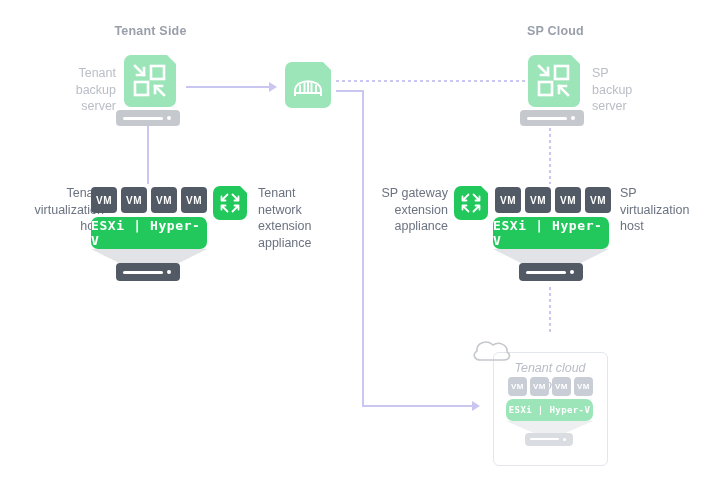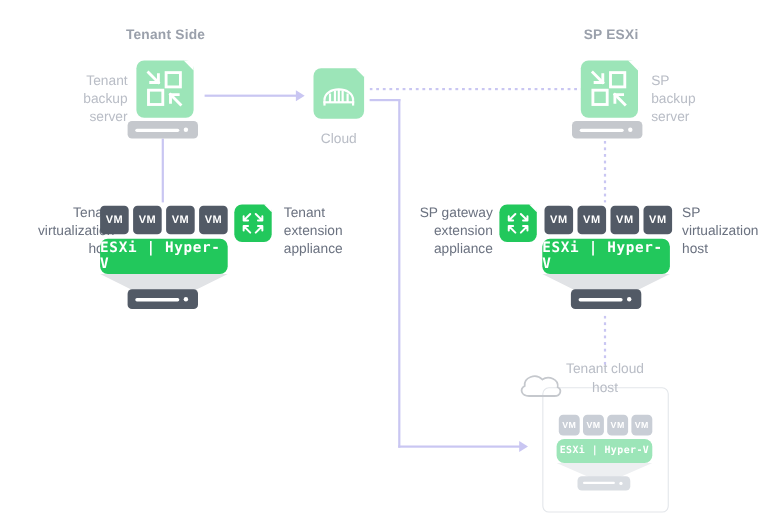--- a/index.html
+++ b/index.html
@@ -89,21 +89,21 @@
     position:absolute;border:1.5px solid #e3e6ea;border-radius:6px;background:transparent;
   }
   svg{display:block;overflow:visible;}
 </style>
 </head>
 <body>
 
 <div id="stage">
 
   <div class="abs side-title" style="left:88px;top:23px;width:125px;">Tenant Side</div>
-  <div class="abs side-title" style="left:493px;top:23px;width:125px;">SP ESXi</div>
+  <div class="abs side-title" style="left:493px;top:23px;width:125px;">SP Cloud</div>
 
   <div class="ln h abs" style="left:186px;top:86px;width:85px;"></div>
   <div class="arrow abs" style="left:269px;top:82px;"></div>
 
   <div class="ln v abs" style="left:147px;top:126px;height:58px;"></div>
 
   <div class="dln h abs" style="left:336px;top:80px;width:192px;"></div>
 
   <div class="dln v abs" style="left:549px;top:128px;height:56px;"></div>
 
@@ -148,21 +148,20 @@
           <path d="M11.5 22 L11.5 11.5"></path>
         <path d="M15 22 L15 10.8"></path>
           <path d="M18.5 22 L18.5 11.5"></path>
         <path d="M23 22 L23 14"></path>
         <path d="M2 20 L2 25"></path>
           <path d="M28 20 L28 25"></path>
       </g>
     </svg>
   </div>
   <div class="abs lbl ta-c" style="left:263px;top:118px;width:90px;">
-    <div>Cloud</div>
   </div>
 
   <div class="tile pale" style="left:528px;top:55px;width:52px;height:52px;">
     <div class="fold"></div>
     <svg class="abs" style="left:9px;top:9px;" width="34" height="34" viewBox="0 0 34 34">
       <g fill="none" stroke="#ffffff" stroke-width="2.6" stroke-linecap="square">
         <path d="M2 2 L11 11"></path>
           <path d="M11 4 L11 11 L4 11"></path>
         <rect x="18" y="2" width="13" height="13"></rect>
         <rect x="2" y="18" width="13" height="13"></rect>
@@ -209,20 +208,21 @@
       <g fill="none" stroke="#ffffff" stroke-width="1.8" stroke-linecap="round" stroke-linejoin="round">
         <path d="M8.5 2.5 L2.5 8.5 M2.5 4.5 L2.5 8.5 L6.5 8.5"></path>
         <path d="M13.5 2.5 L19.5 8.5 M19.5 4.5 L19.5 8.5 L15.5 8.5"></path>
         <path d="M8.5 19.5 L2.5 13.5 M2.5 17.5 L2.5 13.5 L6.5 13.5"></path>
         <path d="M13.5 19.5 L19.5 13.5 M19.5 17.5 L19.5 13.5 L15.5 13.5"></path>
       </g>
     </svg>
   </div>
   <div class="abs lbl-dark ta-l" style="left:258px;top:185px;width:100px;">
     <div>Tenant</div>
+    <div>network</div>
     <div>extension</div>
     <div>appliance</div>
   </div>
 
   <div class="abs lbl-dark ta-r" style="left:360px;top:185px;width:88px;">
     <div>SP gateway</div>
     <div>extension</div>
     <div>appliance</div>
   </div>
   <div class="tile solid" style="left:454px;top:186px;width:34px;height:34px;">
@@ -258,21 +258,21 @@
     <div>virtualization</div>
     <div>host</div>
   </div>
 
   <div class="cloudbox" style="left:493px;top:352px;width:113px;height:112px;"></div>
 
   <svg class="abs" style="left:470px;top:333px;" width="46" height="32">
     <path d="M11 27 C4 27, 2 21, 7 18 C6 10, 17 6, 23 12 C29 8, 38 12, 37 19 C41 21, 40 27, 34 27 Z" fill="none" stroke="#c5c8cd" stroke-width="1.6"></path>
   </svg>
 
-  <div class="abs lbl ta-c" style="left:500px;top:327px;width:100px;">
+  <div class="abs lbl ta-c" style="left:500px;top:360px;width:100px;font-style:italic;">
     <div>Tenant cloud</div>
     <div>host</div>
   </div>
 
   <div class="vm ghost" style="left:508px;top:377px;width:19px;height:19px;">VM</div>
   <div class="vm ghost" style="left:530px;top:377px;width:19px;height:19px;">VM</div>
   <div class="vm ghost" style="left:552px;top:377px;width:19px;height:19px;">VM</div>
   <div class="vm ghost" style="left:574px;top:377px;width:19px;height:19px;">VM</div>
 
   <div class="esxi ghost" style="left:506px;top:399px;width:87px;height:22px;">ESXi | Hyper-V</div>

